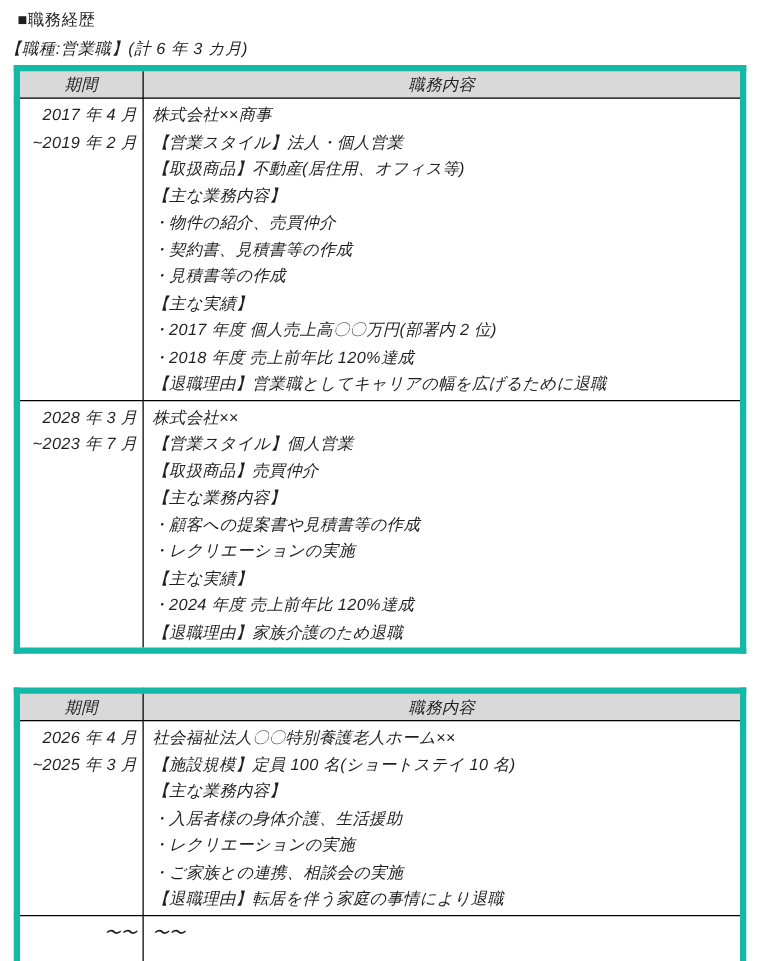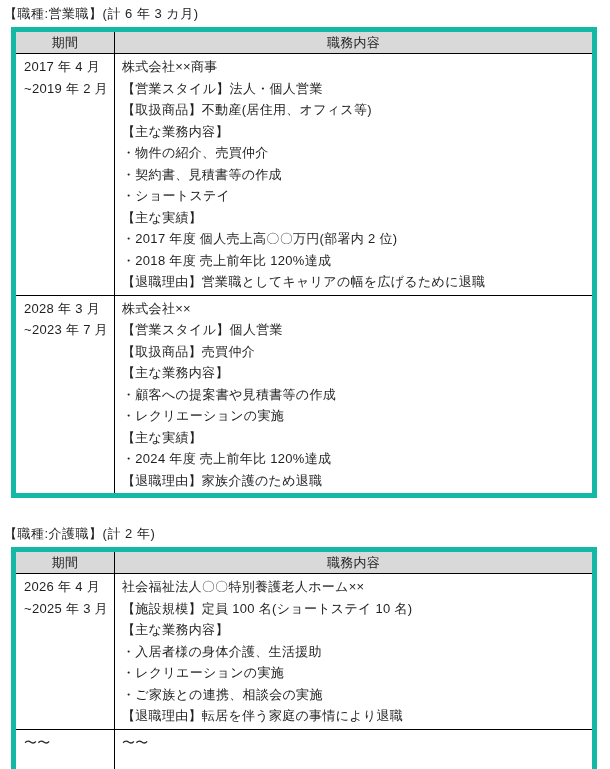--- a/index.html
+++ b/index.html
@@ -17,21 +17,21 @@
     background: #ffffff;
     padding: 5px 13px 0 11px;
     overflow: hidden;
   }
   .doc-title {
     font-size: 13px;
     line-height: 18px;
     margin: 2px 0 5px 3px;
     letter-spacing: 0.5px;
   }
-  .section { margin: 0; }
+  .section { margin: 0; font-style: italic; }
   .section + .section { margin-top: 27px; }
   .section-heading {
     font-size: 13px;
     line-height: 18px;
     margin: 0 0 4px -7px;
     letter-spacing: 0.5px;
   }
   table.work-table {
     width: 586px;
     border-collapse: collapse;
@@ -49,35 +49,37 @@
   table.work-table th {
     background: #d9d9d9;
     height: 21px;
     text-align: center;
     padding: 1px 2px;
     line-height: 19px;
   }
   th.col-period { width: 101px; }
   table.work-table td.period-cell {
     padding: 2px 4px 2px 8px;
+    text-align: right;
   }
   table.work-table td.details-cell {
     padding: 2px 6px 2px 7px;
   }
   tr.placeholder-row td { height: 44px; }
   .line {
     line-height: 21.5px;
     min-height: 21.5px;
     white-space: nowrap;
   }
 </style>
 </head>
 <body>
 
 <div class="page">
+  <div class="doc-title">■職務経歴</div>
   <div id="sections">
       <div class="section">
         <div class="section-heading">【職種:営業職】(計 6 年 3 カ月)</div>
         <table class="work-table">
           <thead>
             <tr>
               <th class="col-period">期間</th>
               <th class="col-details">職務内容</th>
             </tr>
           </thead>
@@ -87,21 +89,21 @@
                 <div class="line">2017 年 4 月</div>
                 <div class="line">~2019 年 2 月</div>
               </td>
               <td class="details-cell">
                 <div class="line">株式会社××商事</div>
                 <div class="line">【営業スタイル】法人・個人営業</div>
                 <div class="line">【取扱商品】不動産(居住用、オフィス等)</div>
                 <div class="line">【主な業務内容】</div>
                 <div class="line">・物件の紹介、売買仲介</div>
                 <div class="line">・契約書、見積書等の作成</div>
-                <div class="line">・ショートステイ</div>
+                <div class="line">・見積書等の作成</div>
                 <div class="line">【主な実績】</div>
                 <div class="line">・2017 年度 個人売上高〇〇万円(部署内 2 位)</div>
                 <div class="line">・2018 年度 売上前年比 120%達成</div>
                 <div class="line">【退職理由】営業職としてキャリアの幅を広げるために退職</div>
               </td>
             </tr>
             <tr class="data-row">
               <td class="period-cell">
                 <div class="line">2028 年 3 月</div>
                 <div class="line">~2023 年 7 月</div>
@@ -115,21 +117,20 @@
                 <div class="line">・レクリエーションの実施</div>
                 <div class="line">【主な実績】</div>
                 <div class="line">・2024 年度 売上前年比 120%達成</div>
                 <div class="line">【退職理由】家族介護のため退職</div>
               </td>
             </tr>
           </tbody>
         </table>
       </div>
       <div class="section">
-        <div class="section-heading">【職種:介護職】(計 2 年)</div>
         <table class="work-table">
           <thead>
             <tr>
               <th class="col-period">期間</th>
               <th class="col-details">職務内容</th>
             </tr>
           </thead>
           <tbody>
             <tr class="data-row">
               <td class="period-cell">

